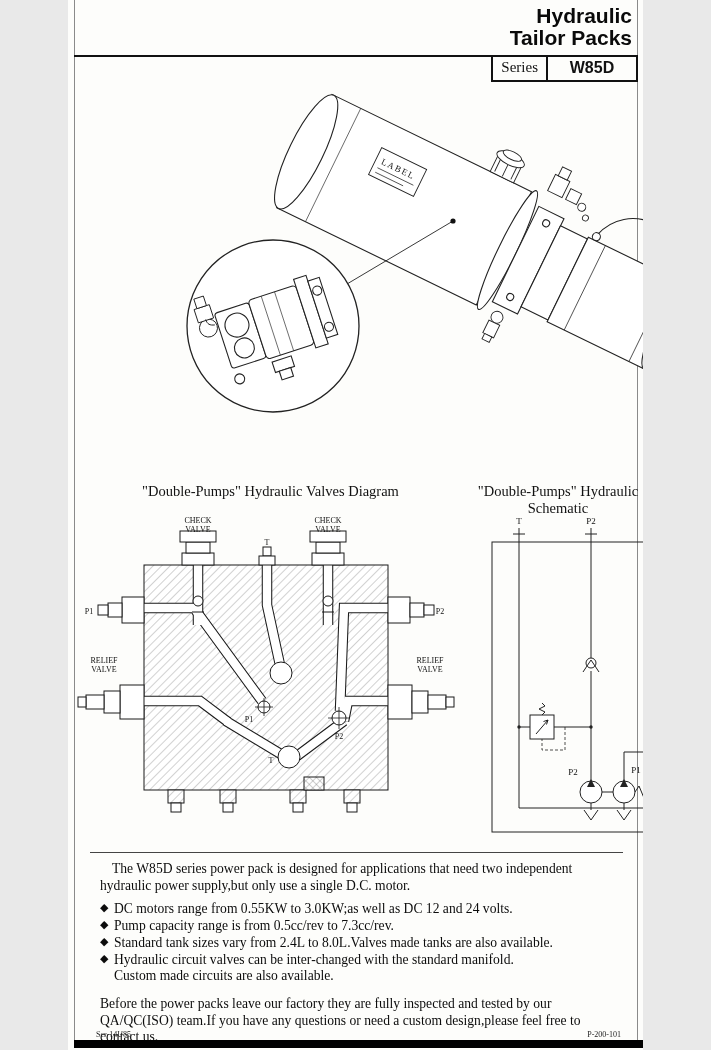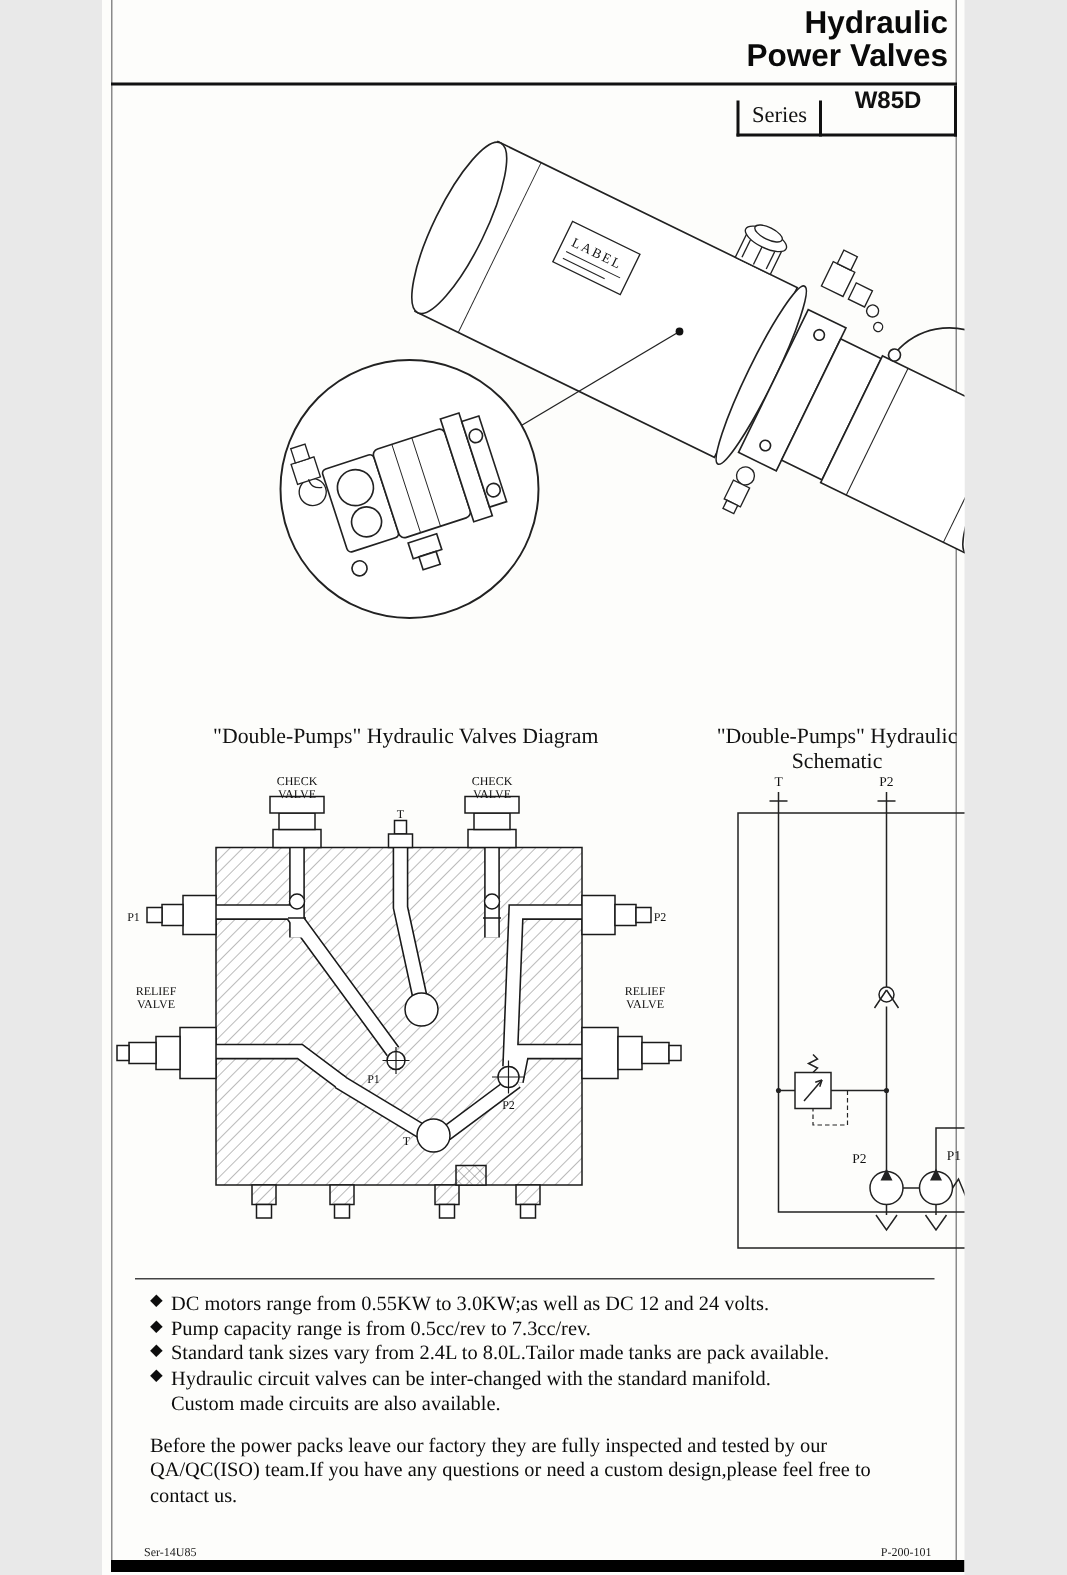--- a/index.html
+++ b/index.html
@@ -7,21 +7,21 @@
   body { font-family:"Liberation Serif", serif; }
   .page { position:relative; width:575px; height:1050px; background:#fdfdfb; margin:0 auto; overflow:hidden; }
   .frame { position:absolute; top:0; bottom:3px; left:6px; right:5px;
            border-left:1px solid #8a8a8a; border-right:1px solid #8a8a8a; }
   .title-block { position:absolute; top:5px; right:11px; text-align:right;
                  font-family:"Liberation Sans", sans-serif; font-weight:bold;
                  font-size:21px; line-height:1.07; color:#0a0a0a; }
   .rule { position:absolute; top:55px; left:6px; right:5px; height:2px; background:#111; }
   .series-row { position:absolute; top:57px; right:5px; display:flex; font-size:15px; color:#111; }
   .series-cell { border:2px solid #111; border-top:none; padding:2px 8px 3px; text-align:center; }
-  .series-cell--label { min-width:54px; font-family:"Liberation Serif", serif;margin-top:10px; }
+  .series-cell--label { min-width:54px; font-family:"Liberation Serif", serif; }
   .series-cell--value { min-width:90px; border-left:none; font-family:"Liberation Sans", sans-serif; font-weight:bold; font-size:16px; }
   .illus { position:absolute; left:0; top:88px; }
   .diagram-titles { position:absolute; top:483px; left:0; right:0; display:flex; font-size:14.5px; color:#111; }
   .diagram-titles .t-left  { width:405px; text-align:center; }
   .diagram-titles .t-right { flex:1; text-align:center; }
   .valves-svg    { position:absolute; left:8px;   top:515px; }
   .schematic-svg { position:absolute; left:410px; top:512px; }
   svg text { font-family:"Liberation Serif", serif; }
   .separator { position:absolute; top:852px; left:22px; right:20px; border-top:1px solid #444; }
   .description { position:absolute; top:861px; left:32px; right:26px;
@@ -35,21 +35,21 @@
   .bottom-bar { position:absolute; left:6px; right:0; bottom:2px; height:8px; background:#000; }
 </style>
 </head>
 <body>
 
 <div class="page">
   <div class="frame"></div>
 
   <div class="title-block">
     <div>Hydraulic</div>
-    <div>Power Valves</div>
+    <div>Tailor Packs</div>
   </div>
   <div class="rule"></div>
   <div class="series-row">
     <div class="series-cell series-cell--label">Series</div>
     <div class="series-cell series-cell--value">W85D</div>
   </div>
 
   <svg class="illus" viewBox="0 0 711 385" width="711" height="385">
     <g stroke="#222" stroke-width="1.1" fill="#fff">
       <g transform="translate(255,2) rotate(26)">
@@ -353,32 +353,33 @@
       <text x="175" y="12">P1</text>
       <text x="95" y="263">P2</text>
       <text x="158" y="261">P1</text>
       <text x="196" y="284">M</text>
     </g>
   </svg>
 
   <div class="separator"></div>
 
   <div class="description">
+    <p class="intro">The W85D series power pack is designed for applications that need two independent hydraulic power supply,but only use a single D.C. motor.</p>
     <div>
       <div class="bullet-row">
         <span class="marker">◆</span>
         <span>DC motors range from 0.55KW to 3.0KW;as well as DC 12 and 24 volts.</span>
       </div>
       <div class="bullet-row">
         <span class="marker">◆</span>
         <span>Pump capacity range is from 0.5cc/rev to 7.3cc/rev.</span>
       </div>
       <div class="bullet-row">
         <span class="marker">◆</span>
-        <span>Standard tank sizes vary from 2.4L to 8.0L.Tailor made tanks are pack available.</span>
+        <span>Standard tank sizes vary from 2.4L to 8.0L.Valves made tanks are also available.</span>
       </div>
       <div class="bullet-row">
         <span class="marker">◆</span>
         <span>Hydraulic circuit valves can be inter-changed with the standard manifold.</span>
       </div>
       <div class="bullet-row">
         <span class="marker"></span>
         <span>Custom made circuits are also available.</span>
       </div>
     </div>

